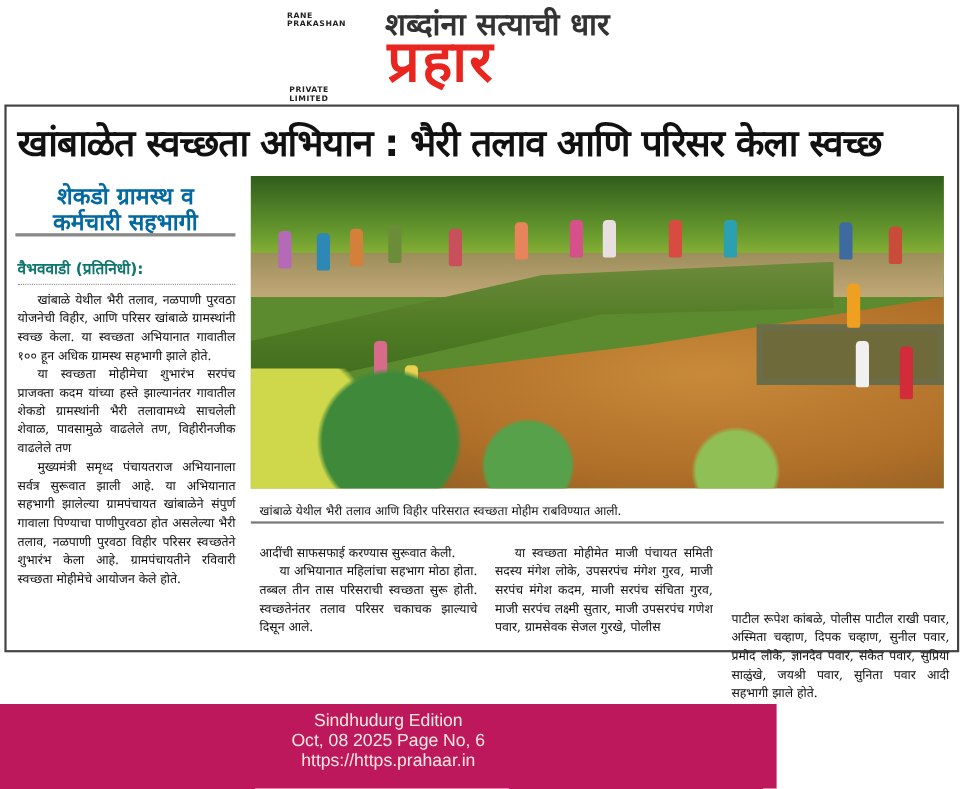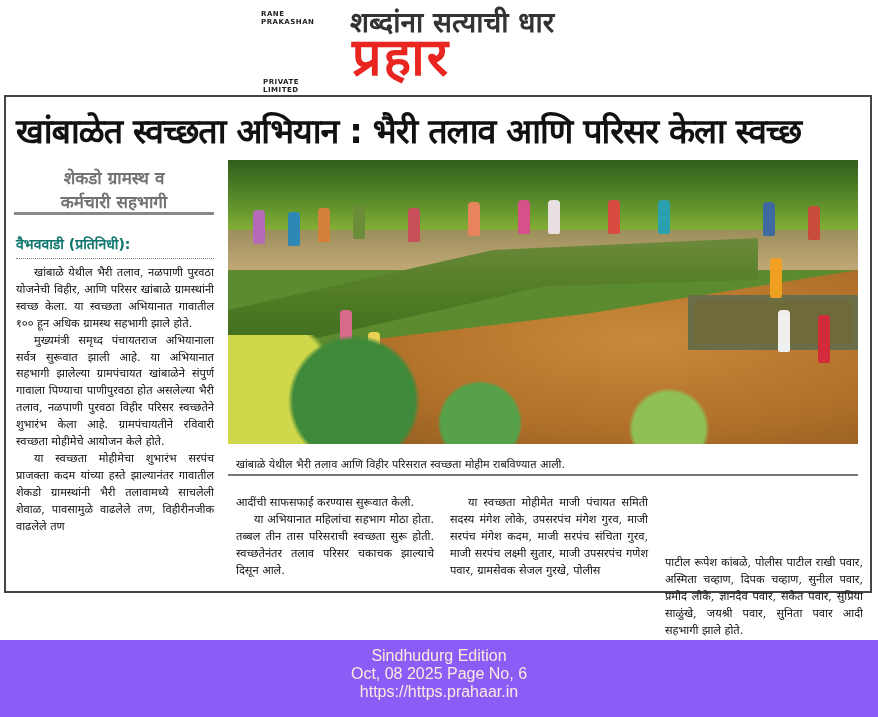--- a/index.html
+++ b/index.html
@@ -5,41 +5,41 @@
   html,body{margin:0;padding:0;}
   body{width:878px;height:717px;background:#fff;position:relative;overflow:hidden;font-family:"DejaVu Sans",sans-serif;color:#222;}
   .masthead{position:absolute;left:0;top:0;width:878px;height:95px;}
   .logo-circle{position:absolute;left:247px;top:8px;width:80px;height:80px;border-radius:50%;background:#fff;}
   .logo-inner{position:absolute;left:14px;top:14px;width:52px;height:52px;border-radius:50%;background:#e8261f;color:#fff;font-size:22px;font-weight:bold;display:flex;align-items:center;justify-content:center;}
   .logo-ring-text{position:absolute;font-size:7px;font-weight:bold;color:#222;letter-spacing:.5px;font-family:"DejaVu Sans",sans-serif;}
   .tagline{position:absolute;left:350px;top:2px;font-size:28px;font-weight:bold;color:#333;font-family:"DejaVu Sans",sans-serif;white-space:nowrap;}
   .brand{position:absolute;left:352px;top:26px;width:270px;height:62px;color:#e8261f;font-size:52px;font-weight:900;line-height:62px;letter-spacing:2px;font-family:"DejaVu Sans",sans-serif;white-space:nowrap;}
   .frame{position:absolute;left:4px;top:95px;width:868px;height:498px;border:2px solid #444;box-sizing:border-box;}
   .headline{position:absolute;left:16px;top:108px;width:852px;font-size:34px;font-weight:900;color:#111;white-space:nowrap;letter-spacing:-1px;font-family:"DejaVu Sans",sans-serif;line-height:46px;}
-  .subhead{position:absolute;left:14px;top:166px;width:200px;text-align:center;font-size:17px;font-weight:bold;line-height:24px;color:#737373;}
+  .subhead{position:absolute;left:14px;top:166px;width:200px;text-align:center;font-size:21px;font-weight:bold;line-height:24px;color:#0369a1;}
   .subhead-rule{position:absolute;left:14px;top:212px;width:200px;height:3px;background:#888;}
   .dateline{position:absolute;left:16px;top:234px;font-size:14px;font-weight:bold;color:#0f766e;}
   .dotted{position:absolute;left:16px;top:258px;width:198px;border-top:1px dotted #888;}
   .col{position:absolute;font-size:11.2px;line-height:16.9px;text-align:justify;color:#111;font-family:"DejaVu Serif",serif;}
   .col p{margin:0;text-indent:18px;}
   .col1{left:16px;top:265px;width:198px;}
   .col2{left:236px;top:495px;width:198px;}
   .col3{left:450px;top:495px;width:198px;}
   .col4{left:665px;top:511px;width:198px;margin-top:44px;}
   .photo{position:absolute;left:228px;top:160px;width:630px;height:284px;overflow:hidden;background:#5b8b2e;}
   .photo .bg-trees{position:absolute;left:0;top:0;width:630px;height:90px;background:linear-gradient(180deg,#2f5d1c 0%,#6a9c2f 60%,#a8c43c 100%);}
   .photo .path{position:absolute;left:0;top:70px;width:630px;height:40px;background:linear-gradient(180deg,#9c8e5c,#c2a877);}
   .photo .wall{position:absolute;left:0;top:78px;width:530px;height:120px;background:linear-gradient(180deg,#6d8a3b,#4f7b24 50%,#3d6a1e);clip-path:polygon(0 60%,50% 10%,100% 0,100% 35%,60% 40%,20% 80%,0 100%);}
   .photo .water{position:absolute;left:90px;top:110px;width:540px;height:174px;background:radial-gradient(ellipse at 60% 40%,#c88a3a,#b07029 60%,#8f5b22);clip-path:polygon(10% 40%,50% 25%,100% 0,100% 100%,0 100%);}
   .photo .tank{position:absolute;left:460px;top:135px;width:170px;height:55px;border:6px solid #6a6d47;background:#6f6a3a;box-sizing:border-box;}
   .photo .plants{position:absolute;left:0;top:175px;width:630px;height:110px;background:radial-gradient(circle at 20% 60%,#3f8a3a 0 12%,transparent 13%),radial-gradient(circle at 40% 80%,#56a14a 0 10%,transparent 11%),radial-gradient(circle at 70% 85%,#8fbf55 0 8%,transparent 9%),radial-gradient(circle at 5% 50%,#cfd84a 0 12%,transparent 13%);}
   .person{position:absolute;width:12px;height:34px;border-radius:4px 4px 2px 2px;}
   .caption{position:absolute;left:236px;top:456px;width:400px;font-size:11px;color:#111;white-space:nowrap;font-family:"DejaVu Sans",sans-serif;}
   .caption-rule{position:absolute;left:228px;top:474px;width:630px;height:2px;background:#777;}
-  .footer{position:absolute;left:0;top:640px;width:878px;height:77px;background:#8b5cf6;color:#ffe8e0;text-align:center;font-family:"Liberation Sans",sans-serif;font-size:16px;line-height:18px;padding-top:7px;box-sizing:border-box;}
+  .footer{position:absolute;left:0;top:640px;width:706px;height:77px;background:#be185d;color:#ffe8e0;text-align:center;font-family:"Liberation Sans",sans-serif;font-size:16px;line-height:18px;padding-top:7px;box-sizing:border-box;}
   .footer div{white-space:nowrap;}
 </style>
 </head>
 <body>
 
 <div class="masthead">
   <div class="logo-circle">
     <span class="logo-ring-text" style="left:14px;top:2px;">RANE PRAKASHAN</span>
     <span class="logo-ring-text" style="left:16px;top:70px;">PRIVATE LIMITED</span>
   </div>
@@ -54,22 +54,22 @@
 <div class="subhead">
   <div>शेकडो ग्रामस्थ व</div>
   <div>कर्मचारी सहभागी</div>
 </div>
 <div class="subhead-rule"></div>
 <div class="dateline">वैभववाडी (प्रतिनिधी):</div>
 <div class="dotted"></div>
 
 <div class="col col1">
   <p>खांबाळे येथील भैरी तलाव, नळपाणी पुरवठा योजनेची विहीर, आणि परिसर खांबाळे ग्रामस्थांनी स्वच्छ केला. या स्वच्छता अभियानात गावातील १०० हून अधिक ग्रामस्थ सहभागी झाले होते.</p>
+  <p>या स्वच्छता मोहीमेचा शुभारंभ सरपंच प्राजक्ता कदम यांच्या हस्ते झाल्यानंतर गावातील शेकडो ग्रामस्थांनी भैरी तलावामध्ये साचलेली शेवाळ, पावसामुळे वाढलेले तण, विहीरीनजीक वाढलेले तण</p>
   <p>मुख्यमंत्री समृध्द पंचायतराज अभियानाला सर्वत्र सुरूवात झाली आहे. या अभियानात सहभागी झालेल्या ग्रामपंचायत खांबाळेने संपुर्ण गावाला पिण्याचा पाणीपुरवठा होत असलेल्या भैरी तलाव, नळपाणी पुरवठा विहीर परिसर स्वच्छतेने शुभारंभ केला आहे. ग्रामपंचायतीने रविवारी स्वच्छता मोहीमेचे आयोजन केले होते.</p>
-  <p>या स्वच्छता मोहीमेचा शुभारंभ सरपंच प्राजक्ता कदम यांच्या हस्ते झाल्यानंतर गावातील शेकडो ग्रामस्थांनी भैरी तलावामध्ये साचलेली शेवाळ, पावसामुळे वाढलेले तण, विहीरीनजीक वाढलेले तण</p>
 </div>
 
 <div class="photo">
   <div class="bg-trees"></div>
   <div class="path"></div>
   <div class="person" style="left:25px;top:50px;background:#b56ab8;"></div>
   <div class="person" style="left:60px;top:52px;background:#2e88b6;"></div>
   <div class="person" style="left:90px;top:48px;background:#d2803a;"></div>
   <div class="person" style="left:125px;top:45px;background:#6b8d3a;"></div>
   <div class="person" style="left:180px;top:48px;background:#c8505a;"></div>

